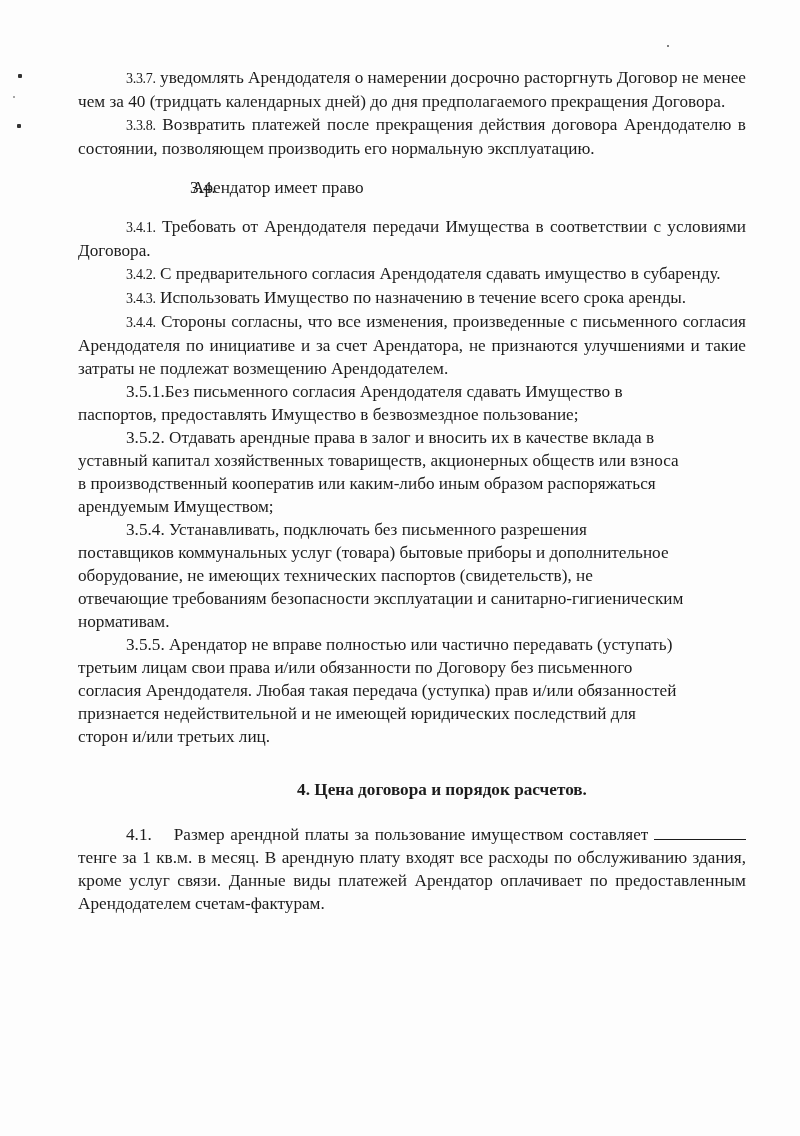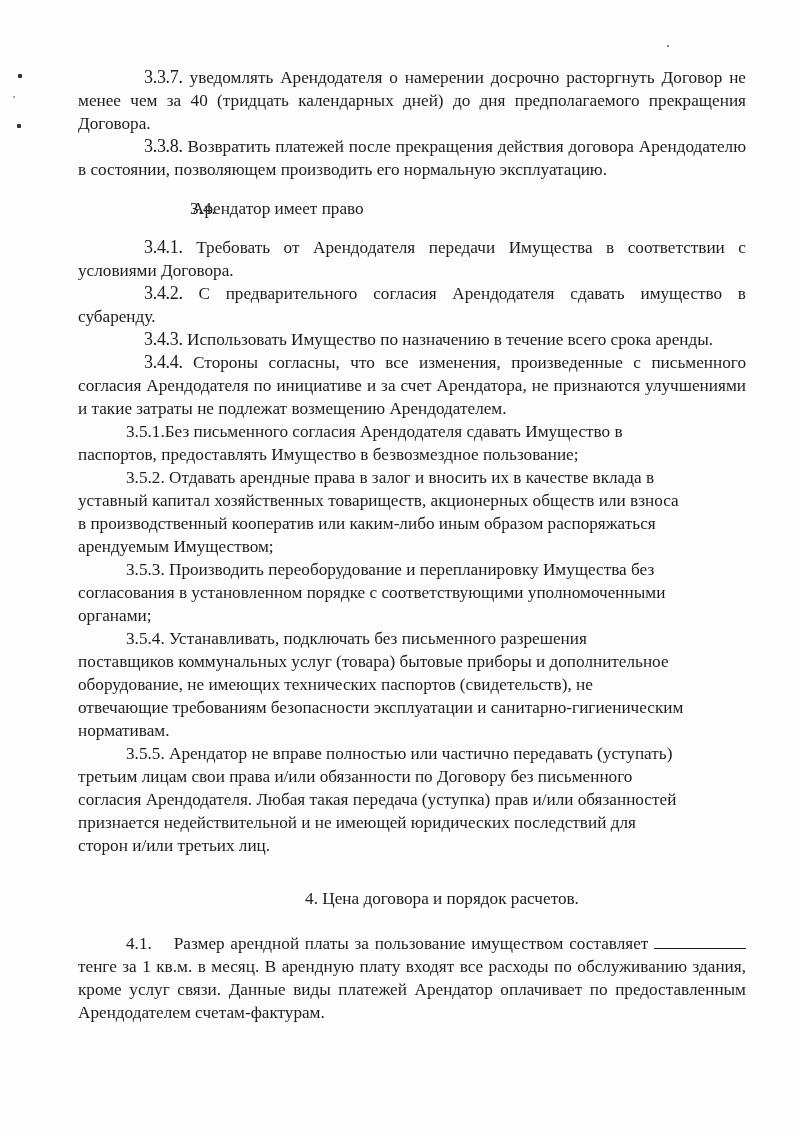--- a/index.html
+++ b/index.html
@@ -13,27 +13,27 @@
     }
     .page {
       position: absolute;
       left: 78px; top: 66px;
       width: 668px;
       font-size: 17.2px;
       line-height: 23px;
     }
     .para { margin: 0; text-align: justify; text-indent: 48px; }
     .para.left { text-align: left; }
-    .num { font-size: 18px; letter-spacing: -0.3px; margin-left: 18px; }
+    .num { font-size: 14px; letter-spacing: -0.3px; }
     .heading { margin: 16px; text-indent: 48px; font-weight: normal; }
     .heading .hnum { display: inline-block; width: 50px; }
     .section-title {
       margin: 30px 0 22px 0;
       text-align: center;
-      font-weight: normal;
+      font-weight: bold;
       padding-left: 60px;
     }
     .blank {
       display: inline-block; width: 92px;
       border-bottom: 1px solid #1c1c1c;
       height: 14px; vertical-align: baseline;
       text-indent: 0;
     }
     .mark { position: absolute; background: #333; border-radius: 1px; }
   </style>
@@ -58,23 +58,20 @@
   <p class="para"><span class="num">3.4.3.</span><span> Использовать Имущество по назначению в течение всего срока аренды.</span></p>
   <p class="para"><span class="num">3.4.4.</span><span> Стороны согласны, что все изменения, произведенные с письменного согласия Арендодателя по инициативе и за счет Арендатора, не признаются улучшениями и такие затраты не подлежат возмещению Арендодателем.</span></p>
 
 
   <p class="para left ml">3.5.1.Без письменного согласия Арендодателя сдавать Имущество в
 паспортов, предоставлять Имущество в безвозмездное пользование;</p>
   <p class="para left ml">3.5.2. Отдавать арендные права в залог и вносить их в качестве вклада в
 уставный капитал хозяйственных товариществ, акционерных обществ или взноса
 в производственный кооператив или каким-либо иным образом распоряжаться
 арендуемым Имуществом;</p>
-  <p class="para left ml">3.5.3. Производить переоборудование и перепланировку Имущества без
-согласования в установленном порядке с соответствующими уполномоченными
-органами;</p>
   <p class="para left ml">3.5.4. Устанавливать, подключать без письменного разрешения
 поставщиков коммунальных услуг (товара) бытовые приборы и дополнительное
 оборудование, не имеющих технических паспортов (свидетельств), не
 отвечающие требованиям безопасности эксплуатации и санитарно-гигиеническим
 нормативам.</p>
   <p class="para left ml">3.5.5. Арендатор не вправе полностью или частично передавать (уступать)
 третьим лицам свои права и/или обязанности по Договору без письменного
 согласия Арендодателя. Любая такая передача (уступка) прав и/или обязанностей
 признается недействительной и не имеющей юридических последствий для
 сторон и/или третьих лиц.</p>

